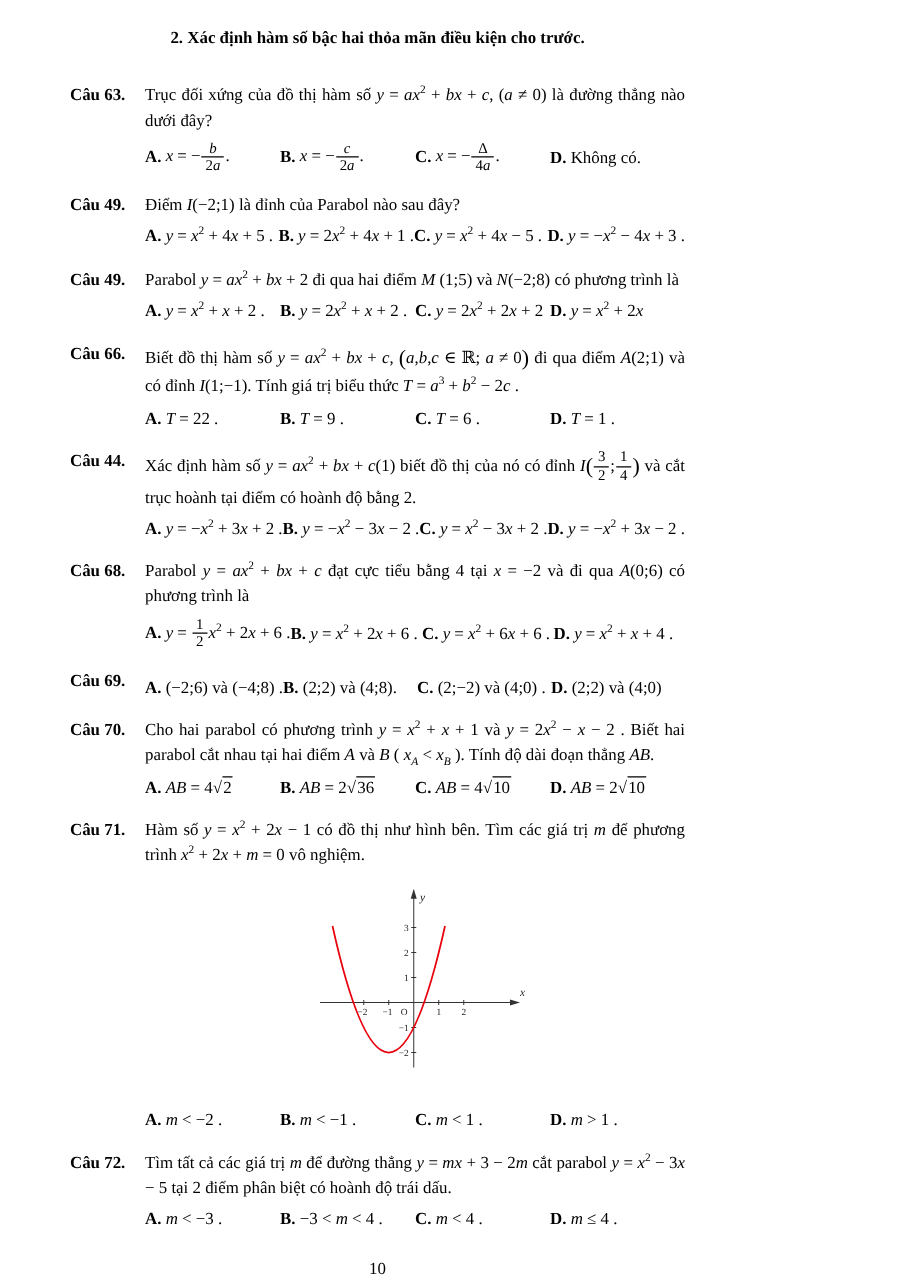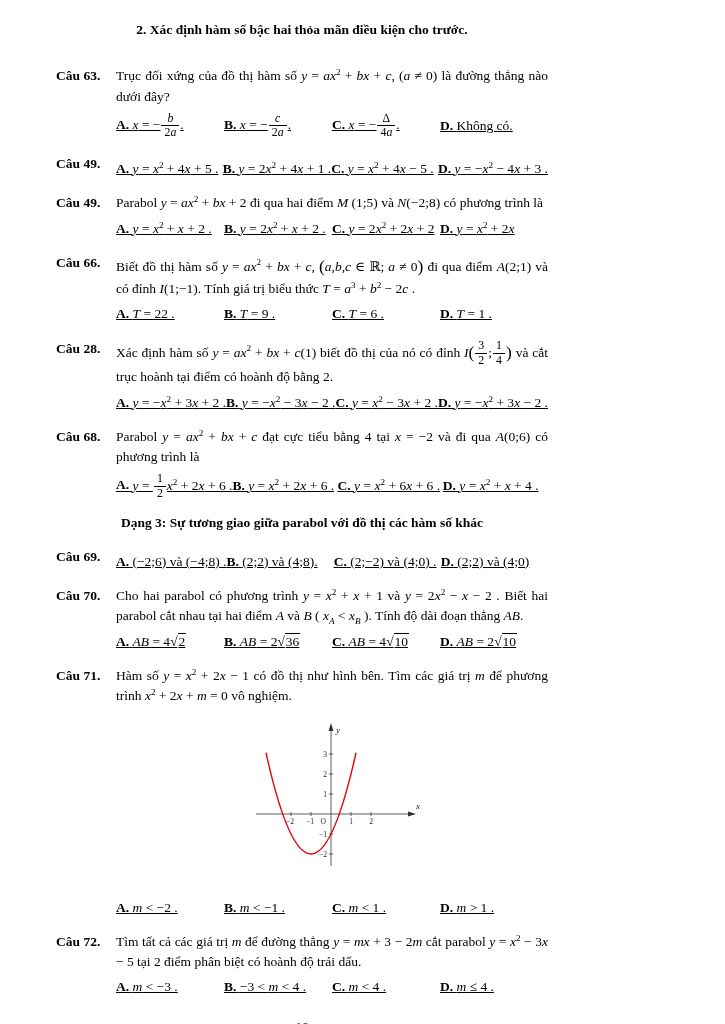--- a/index.html
+++ b/index.html
@@ -11,21 +11,21 @@
   }
   .page{box-sizing:border-box;width:604px;min-height:1024px;padding:16px 56px 12px 56px;display:flex;flex-direction:column;align-items:center;}
   .section-title{text-align:center;font-weight:bold;font-size:13.5px;margin:4px 0 12px 0;}
   .question{margin-bottom:9px;}
   .q-heading{text-align:center;font-weight:bold;margin:12px 0 12px 0;}
   .q-row{display:flex;align-items:flex-start;margin-top:14px;}
   .q-label{flex:0 0 60px;font-weight:bold;white-space:nowrap;}
   .q-body{flex:1 1 auto;min-width:0;}
   .q-text{text-align:justify;}
   .q-options{display:flex;margin-top:5px;align-items:center;}
-  .opt{flex:1 1 0;white-space:nowrap;text-decoration:underline;}
+  .opt{flex:1 1 0;white-space:nowrap;}
   .opt-key{font-weight:bold;}
   sup{font-size:0.68em;line-height:0;}
   sub{font-size:0.68em;line-height:0;}
   .frac{display:inline-flex;flex-direction:column;vertical-align:middle;text-align:center;font-size:0.88em;line-height:1.15;margin:0 1px;}
   .frac .fn{display:block;border-bottom:1px solid #000;padding:0 3px;}
   .frac .fd{display:block;padding:0 3px;}
   .sqrt{white-space:nowrap;}
   .sqrt .rad{border-top:1px solid #000;padding:0 1px;}
   .bp{font-size:1.3em;font-style:normal;vertical-align:-0.08em;}
   .q-figure{text-align:center;margin:8px 0 2px 0;}
@@ -64,20 +64,21 @@
             </div>
       </div>
     </div>
   </div>
 
   <div class="question">
 
     <div class="q-row">
       <div class="q-label">Câu 49.</div>
       <div class="q-body">
+        <div class="q-text">Điểm <i>I</i>(−2;1) là đỉnh của Parabol nào sau đây?</div>
 
         <div class="q-options">
               <div class="opt"><span class="opt-key">A.</span> <span class="opt-text"><i>y</i> = <i>x</i><sup>2</sup> + 4<i>x</i> + 5 .</span></div>
               <div class="opt"><span class="opt-key">B.</span> <span class="opt-text"><i>y</i> = 2<i>x</i><sup>2</sup> + 4<i>x</i> + 1 .</span></div>
               <div class="opt"><span class="opt-key">C.</span> <span class="opt-text"><i>y</i> = <i>x</i><sup>2</sup> + 4<i>x</i> − 5 .</span></div>
               <div class="opt"><span class="opt-key">D.</span> <span class="opt-text"><i>y</i> = −<i>x</i><sup>2</sup> − 4<i>x</i> + 3 .</span></div>
             </div>
       </div>
     </div>
   </div>
@@ -112,21 +113,21 @@
               <div class="opt"><span class="opt-key">C.</span> <span class="opt-text"><i>T</i> = 6 .</span></div>
               <div class="opt"><span class="opt-key">D.</span> <span class="opt-text"><i>T</i> = 1 .</span></div>
             </div>
       </div>
     </div>
   </div>
 
   <div class="question">
 
     <div class="q-row">
-      <div class="q-label">Câu 28.</div>
+      <div class="q-label">Câu 44.</div>
       <div class="q-body">
         <div class="q-text">Xác định hàm số <i>y</i> = <i>ax</i><sup>2</sup> + <i>bx</i> + <i>c</i>(1) biết đồ thị của nó có đỉnh <i>I</i><span class="bp">(</span><span class="frac">
                 <span class="fn">3</span>
                 <span class="fd">2</span>
               </span>;<span class="frac">
                 <span class="fn">1</span>
                 <span class="fd">4</span>
               </span><span class="bp">)</span> và cắt trục hoành tại điểm có hoành độ bằng 2.</div>
 
         <div class="q-options">
@@ -153,21 +154,20 @@
                   </span><i>x</i><sup>2</sup> + 2<i>x</i> + 6 .</span></div>
               <div class="opt"><span class="opt-key">B.</span> <span class="opt-text"><i>y</i> = <i>x</i><sup>2</sup> + 2<i>x</i> + 6 .</span></div>
               <div class="opt"><span class="opt-key">C.</span> <span class="opt-text"><i>y</i> = <i>x</i><sup>2</sup> + 6<i>x</i> + 6 .</span></div>
               <div class="opt"><span class="opt-key">D.</span> <span class="opt-text"><i>y</i> = <i>x</i><sup>2</sup> + <i>x</i> + 4 .</span></div>
             </div>
       </div>
     </div>
   </div>
 
   <div class="question">
-    <div class="q-heading">Dạng 3: Sự tương giao giữa parabol với đồ thị các hàm số khác</div>
     <div class="q-row">
       <div class="q-label">Câu 69.</div>
       <div class="q-body">
 
         <div class="q-options">
               <div class="opt"><span class="opt-key">A.</span> <span class="opt-text">(−2;6) và (−4;8) .</span></div>
               <div class="opt"><span class="opt-key">B.</span> <span class="opt-text">(2;2) và (4;8).</span></div>
               <div class="opt"><span class="opt-key">C.</span> <span class="opt-text">(2;−2) và (4;0) .</span></div>
               <div class="opt"><span class="opt-key">D.</span> <span class="opt-text">(2;2) và (4;0)</span></div>
             </div>

